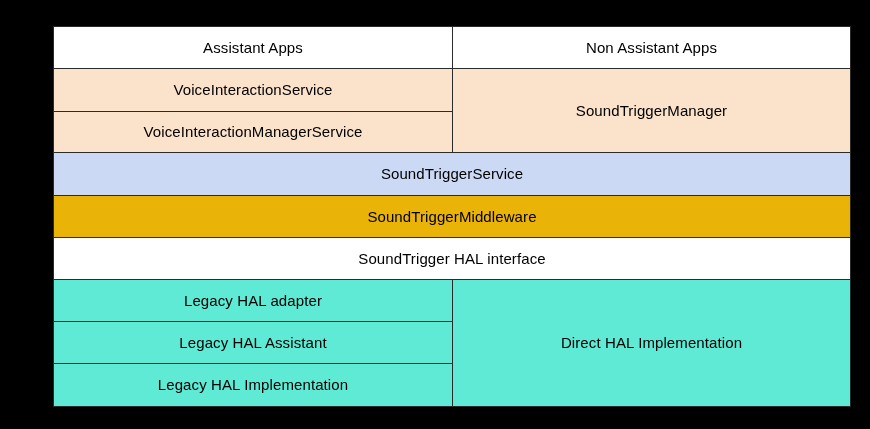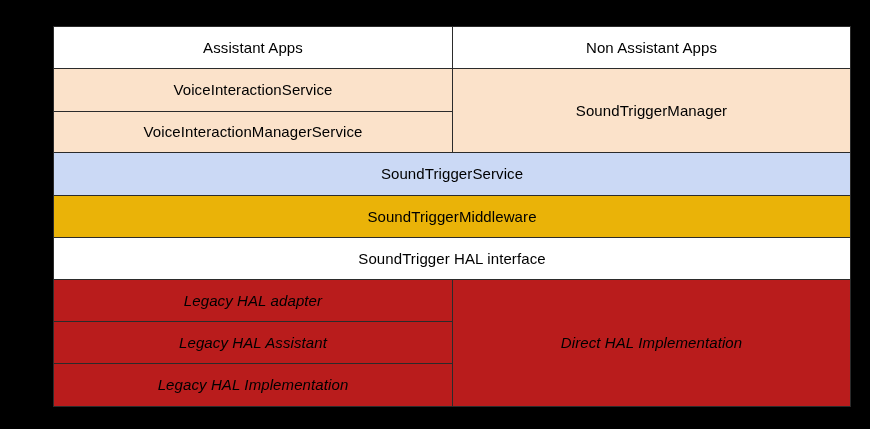--- a/index.html
+++ b/index.html
@@ -59,21 +59,21 @@
   .r-yellow   { height: 42px; }
   .r-white    { height: 42px; margin-left: 40px; }
   .r-green1   { height: 42px; }
   .r-green2   { height: 42px; }
   .r-green3   { height: 43px; }
 
   .fill-white  { background: #ffffff; }
   .fill-peach  { background: #fbe2ca; }
   .fill-blue   { background: #cbd9f5; }
   .fill-yellow { background: #eab308; }
-  .fill-green  { background: #b91c1c; font-style: italic; }
+  .fill-green  { background: #5eead4; }
 </style>
 </head>
 <body>
 
 <div id="diagram-root">
 
   <table class="stack-table">
     <colgroup>
       <col class="col-left">
       <col class="col-right">

